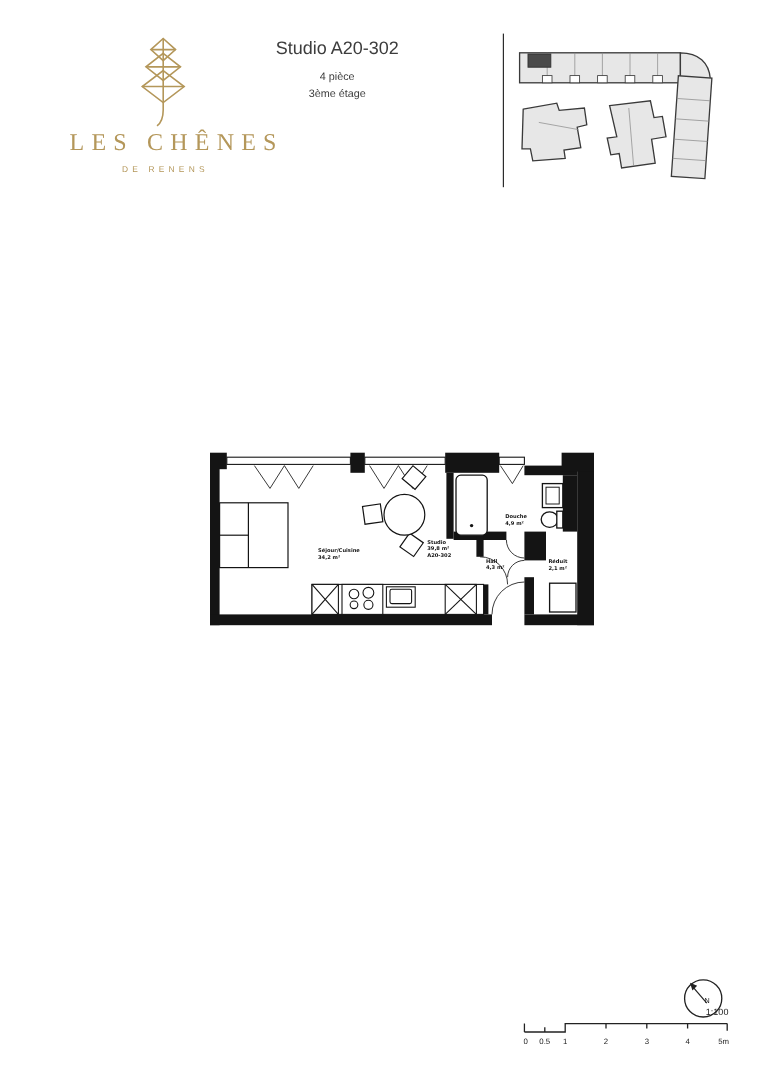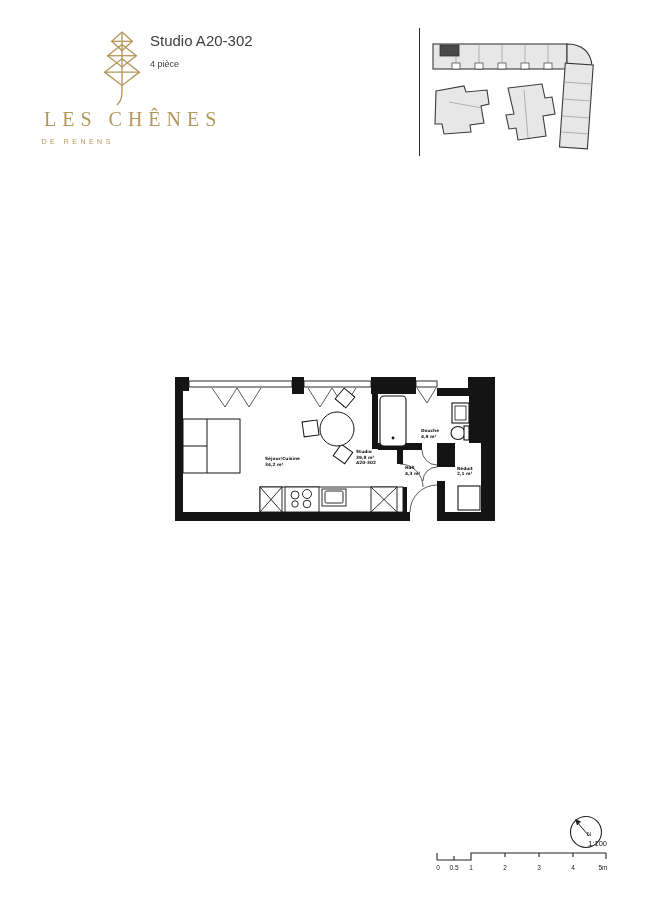--- a/index.html
+++ b/index.html
@@ -1,26 +1,26 @@
 <!DOCTYPE html>
 <html><head>
 <meta charset="utf-8">
 <style>
   html,body{margin:0;padding:0;background:#fff;}
   #page{position:relative;width:645px;height:907px;background:#ffffff;overflow:hidden;
         font-family:"Liberation Sans",sans-serif;color:#3d3d3d;}
 
   
-  .logo-block{position:absolute;left:38px;top:28px;width:168px;text-align:left;}
+  .logo-block{position:absolute;left:52px;top:28px;width:168px;text-align:center;}
   .logo-tree{display:block;margin:0 auto 2px auto;}
   .logo-title{font-family:"Liberation Serif",serif;font-size:20px;letter-spacing:6px;
               color:#b4975a;white-space:nowrap;text-indent:6px;}
   .logo-subtitle{font-size:7px;letter-spacing:3.5px;color:#b4975a;margin-top:7px;text-indent:3.5px;}
 
-  .unit-block{position:absolute;left:150px;top:32px;width:262px;text-align:left;}
+  .unit-block{position:absolute;left:150px;top:32px;width:262px;text-align:center;}
   .unit-title{font-size:15px;color:#3d3d3d;margin-bottom:9px;}
   .unit-detail{font-size:9px;line-height:13.5px;color:#3d3d3d;}
 
   .header-divider{position:absolute;left:419px;top:28px;width:1px;height:128px;background:#2c2c2c;}
 
   .siteplan{position:absolute;left:424px;top:28px;}
 
   
   .floorplan{position:absolute;left:175px;top:377px;}
   .plan-label{font-family:"DejaVu Sans",sans-serif;font-size:4.3px;font-weight:bold;fill:#141414;}
@@ -47,20 +47,21 @@
         <path d="M30 4 L30 62 Q30 71 25 75"></path>
       </g>
     </svg>
     <div class="logo-title">LES CHÊNES</div>
     <div class="logo-subtitle">DE RENENS</div>
   </div>
 
   <div class="unit-block">
     <div class="unit-title">Studio A20-302</div>
     <div class="unit-detail">4 pièce</div>
+    <div class="unit-detail">3ème étage</div>
   </div>
 
   <div class="header-divider"></div>
 
   <svg class="siteplan" width="218" height="130" viewBox="0 0 218 130">
     <g stroke="#3a3a3a" stroke-width="1.1" fill="#e7e7e7">
 
       <rect x="9" y="16" width="134" height="25"></rect>
 
       <path d="M143 16 C158 16 167 24 168 38 L143 41 Z"></path>

